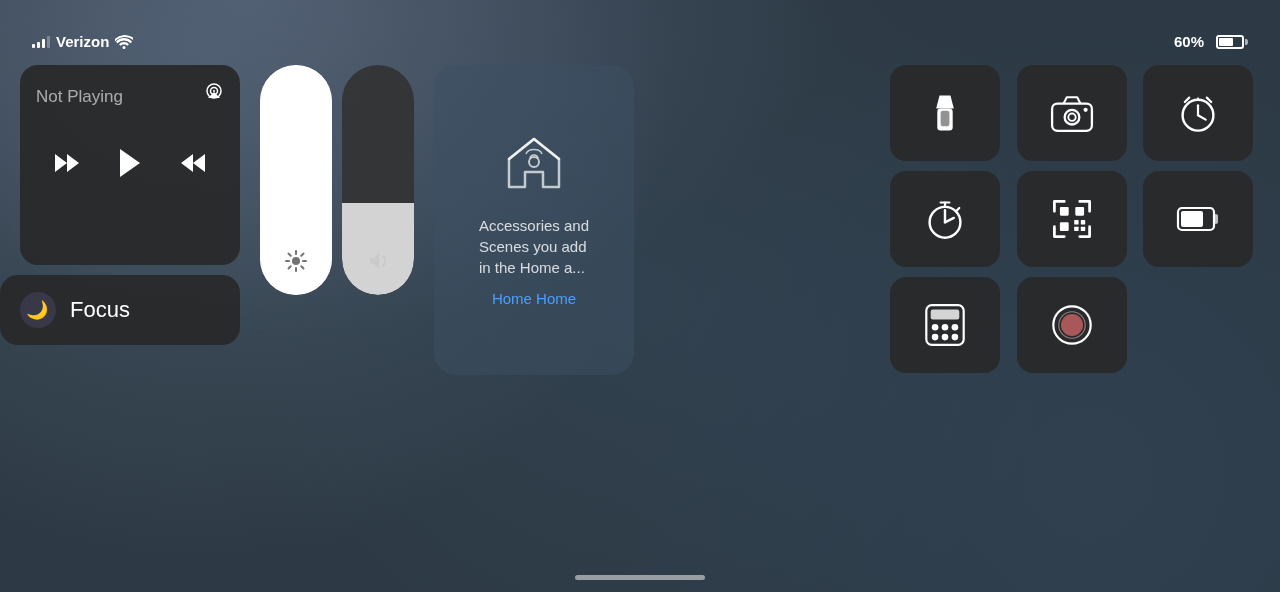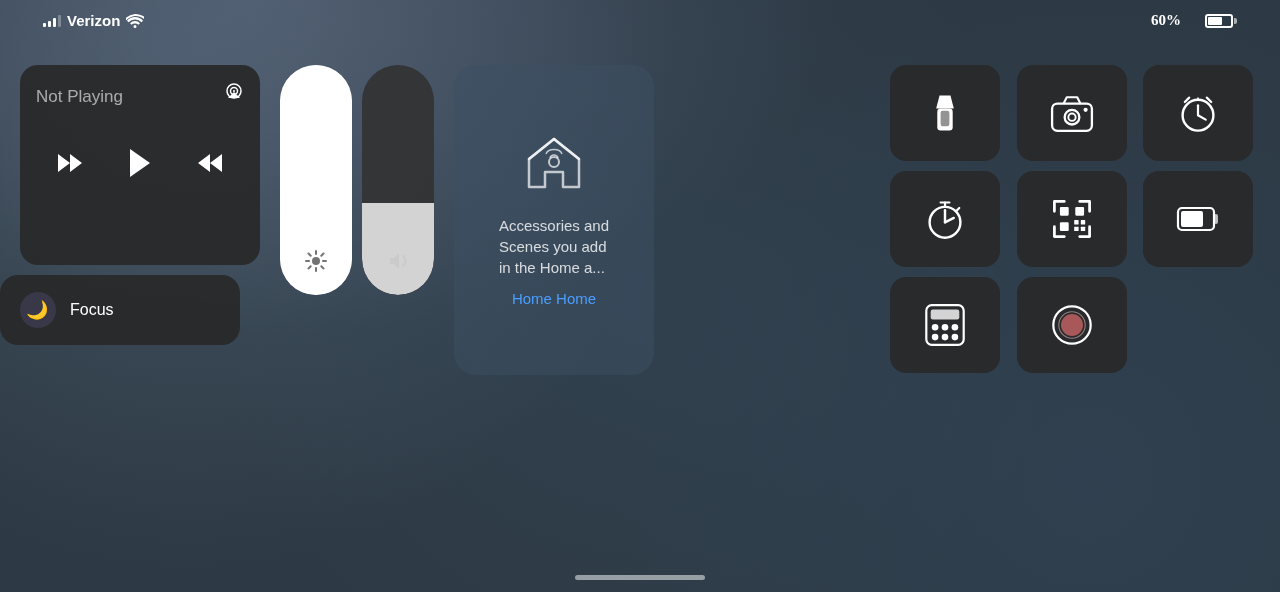--- a/index.html
+++ b/index.html
@@ -31,23 +31,23 @@
     }
 
     
     .status-bar {
       position: absolute;
       top: 0;
       left: 0;
       right: 0;
       height: 50px;
       display: flex;
-      align-items: flex-start;
+      align-items: flex-end;
       justify-content: space-between;
-      padding: 12px 43px 0;
+      padding: 12px 32px 0;
       color: white;
       font-size: 15px;
       font-weight: 600;
       z-index: 10;
     }
 
     .status-left {
       display: flex;
       align-items: center;
       gap: 6px;
@@ -67,22 +67,21 @@
     }
 
     .signal-bar:nth-child(1) { height: 4px; }
     .signal-bar:nth-child(2) { height: 6px; }
     .signal-bar:nth-child(3) { height: 9px; }
     .signal-bar:nth-child(4) { height: 12px; opacity: 0.3; }
 
     .status-right {
       display: flex;
       align-items: center;
-      gap: 24px;
-      font-family: Liberation Serif, serif;
+      gap: 12px;
     }
 
     .battery-icon {
       display: flex;
       align-items: center;
       gap: 1px;
     }
 
     .battery-body {
       width: 28px;
@@ -123,21 +122,21 @@
       align-items: flex-start;
       gap: 10px;
       z-index: 5;
     }
 
     
     .now-playing-panel {
       background: rgba(40, 40, 40, 0.92);
       border-radius: 18px;
       padding: 14px 16px;
-      width: 240px;
+      width: 220px;
       min-height: 200px;
       position: relative;
       flex-shrink: 0;
     }
 
     .airplay-btn {
       position: absolute;
       top: 12px;
       right: 12px;
       width: 28px;
@@ -200,21 +199,21 @@
       display: flex;
       align-items: center;
       justify-content: center;
       font-size: 18px;
       color: white;
       flex-shrink: 0;
     }
 
     .focus-label {
       color: white;
-      font-size: 16px;
+      font-size: 22px;
       font-weight: 500;
     }
 
     
     .sliders-container {
       display: flex;
       gap: 10px;
       margin-left: 10px;
       flex-shrink: 0;
     }

